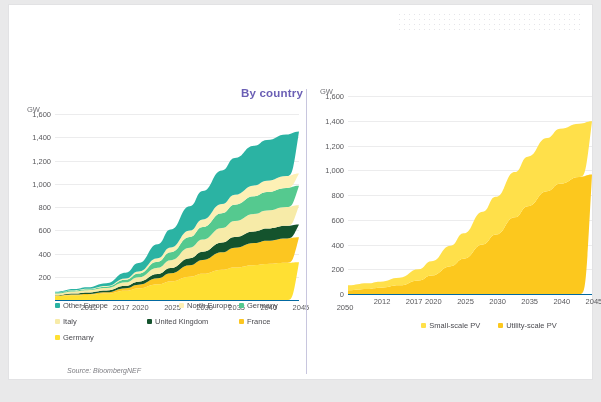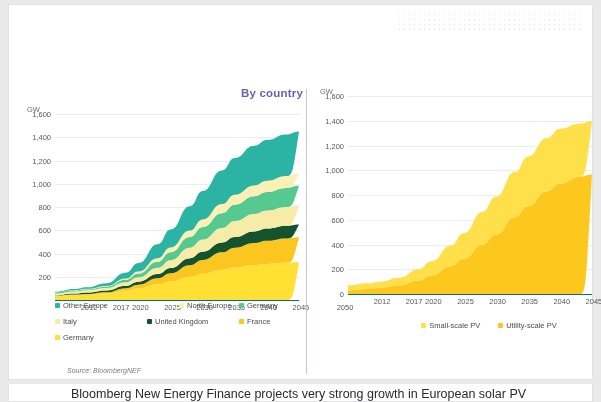--- a/index.html
+++ b/index.html
@@ -263,16 +263,13 @@
           <div class="legend-item">
             <span class="sw" style="background: rgb(252, 200, 30);"></span>
             <span>Utility-scale PV</span>
           </div>
         </div>
       </div>
 
     <div class="source">Source: BloombergNEF</div>
   </div>
 
-  <div class="caption-bar">
-    <div class="caption">Bloomberg New Energy Finance projects very strong growth in European solar PV</div>
-  </div>
 </div>
 
 </body></html>

